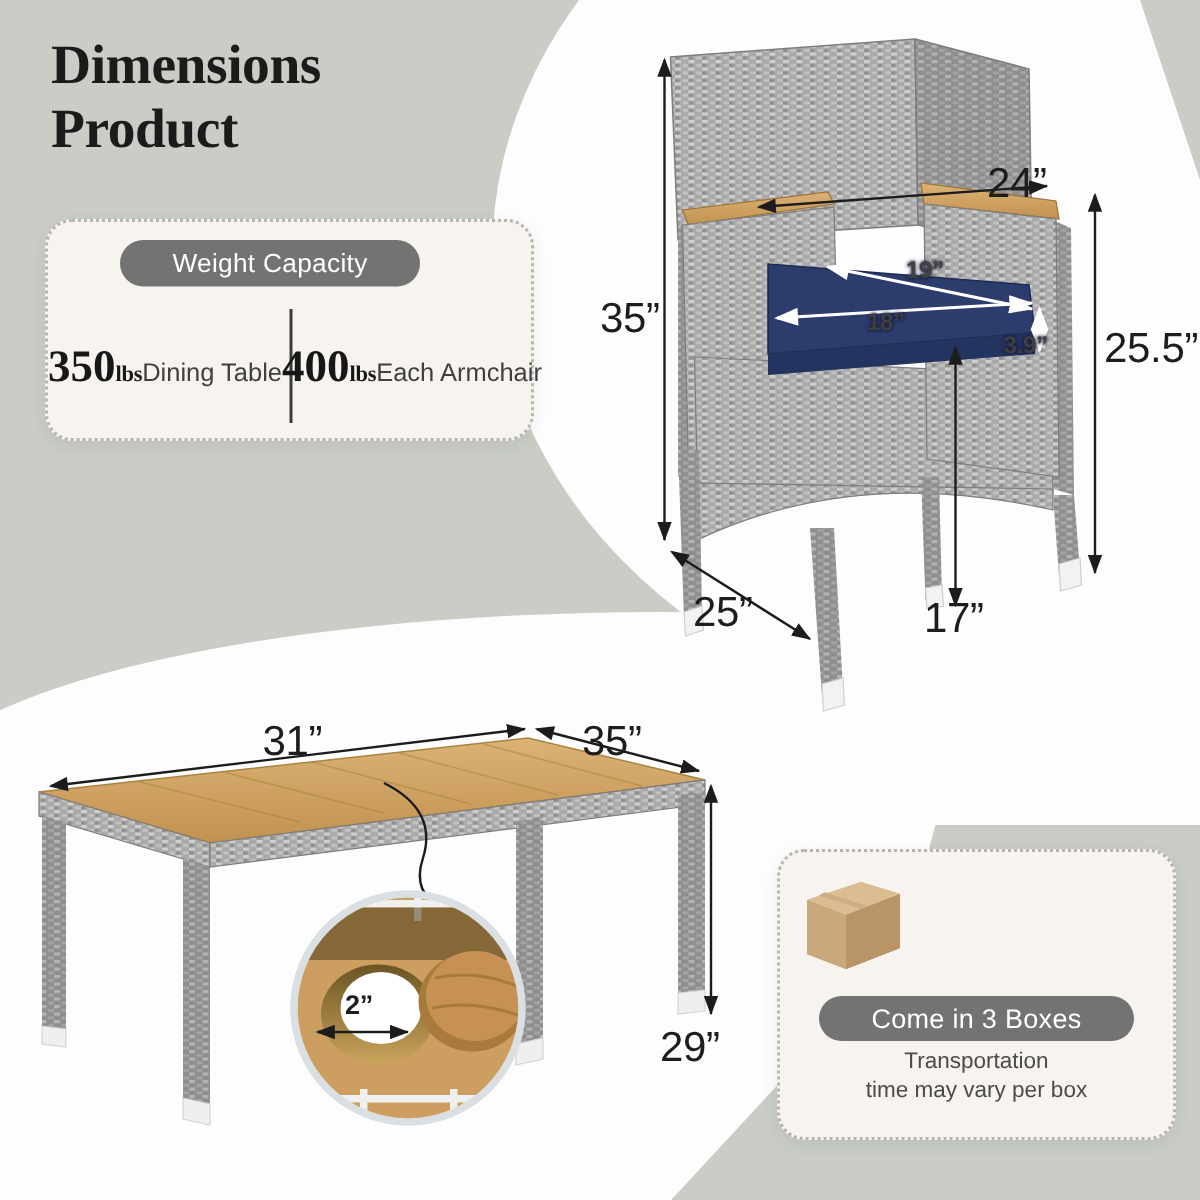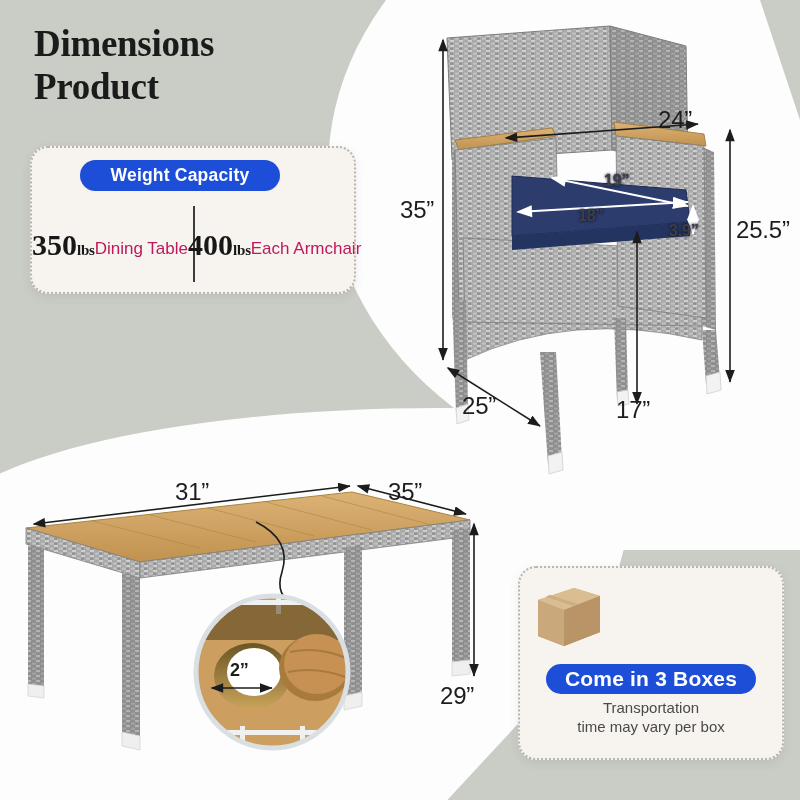--- a/index.html
+++ b/index.html
@@ -46,46 +46,46 @@
 
   
   .card{
     position:absolute;background:#f7f4ef;border:2px dotted #b9b5ad;border-radius:18px;
     box-shadow:0 3px 10px rgba(80,85,78,.10);
   }
   #weight-card{left:30px;top:146px;width:322px;height:144px;}
   #boxes-card{left:518px;top:566px;width:262px;height:190px;}
 
   .pill{
-    background:#1d4ed8;color:#ffffff;border-radius:999px;
+    background:#737373;color:#ffffff;border-radius:999px;
     display:flex;align-items:center;justify-content:center;
-    font-size:18px;font-weight:700;letter-spacing:.2px;
+    font-size:18px;font-weight:400;letter-spacing:.2px;
   }
   #weight-pill{position:absolute;left:48px;top:12px;width:200px;height:31px;font-size:17.5px;}
-  #boxes-pill{position:absolute;left:26px;top:96px;width:210px;height:30px;font-size:21px;}
+  #boxes-pill{position:absolute;left:26px;top:96px;width:210px;height:30px;font-size:18px;}
 
   .wc-body{position:absolute;left:0;top:54px;width:100%;height:86px;display:flex;}
   .wc-col{flex:1;display:flex;flex-direction:row;align-items:center;justify-content:flex-start;}
   .wc-num{
     font-family:"Liberation Serif", serif;font-weight:700;color:#171717;
     font-size:30px;line-height:1;white-space:nowrap;
   }
   .wc-num .unit{font-size:15px;font-weight:700;letter-spacing:-.2px;}
-  .wc-lbl{margin-top:7px;font-size:17px;color:#be185d;white-space:nowrap;}
+  .wc-lbl{margin-top:7px;font-size:17px;color:#404040;white-space:nowrap;}
   .wc-div{position:absolute;left:50%;top:58px;width:1.6px;height:76px;background:#3c3c3c;}
 
   .boxes-art{position:absolute;left:14px;top:14px;width:234px;height:76px;display:flex;justify-content:space-between;align-items:flex-end;}
   .boxes-note{
     position:absolute;left:8px;top:130px;width:246px;text-align:center;
     font-size:15px;color:#4a4a4a;line-height:1.28;
   }
 
   
   .dim{
-    position:absolute;color:#1d1d1d;font-size:24px;font-weight:400;
+    position:absolute;color:#1d1d1d;font-size:28px;font-weight:400;
     white-space:nowrap;letter-spacing:-0.2px;
   }
   .dim.white{color:#404040;font-size:16px;font-weight:700;
     text-shadow:0 0 3px rgba(20,25,60,.85),0 0 2px rgba(20,25,60,.85);}
   .dim.small{font-size:18px;}
 
   svg{position:absolute;left:0;top:0;overflow:visible;}
   .arw{stroke:#1c1c1c;stroke-width:1.6;fill:none;}
   .arw-w{stroke:#ffffff;stroke-width:2;fill:none;}
 </style>

